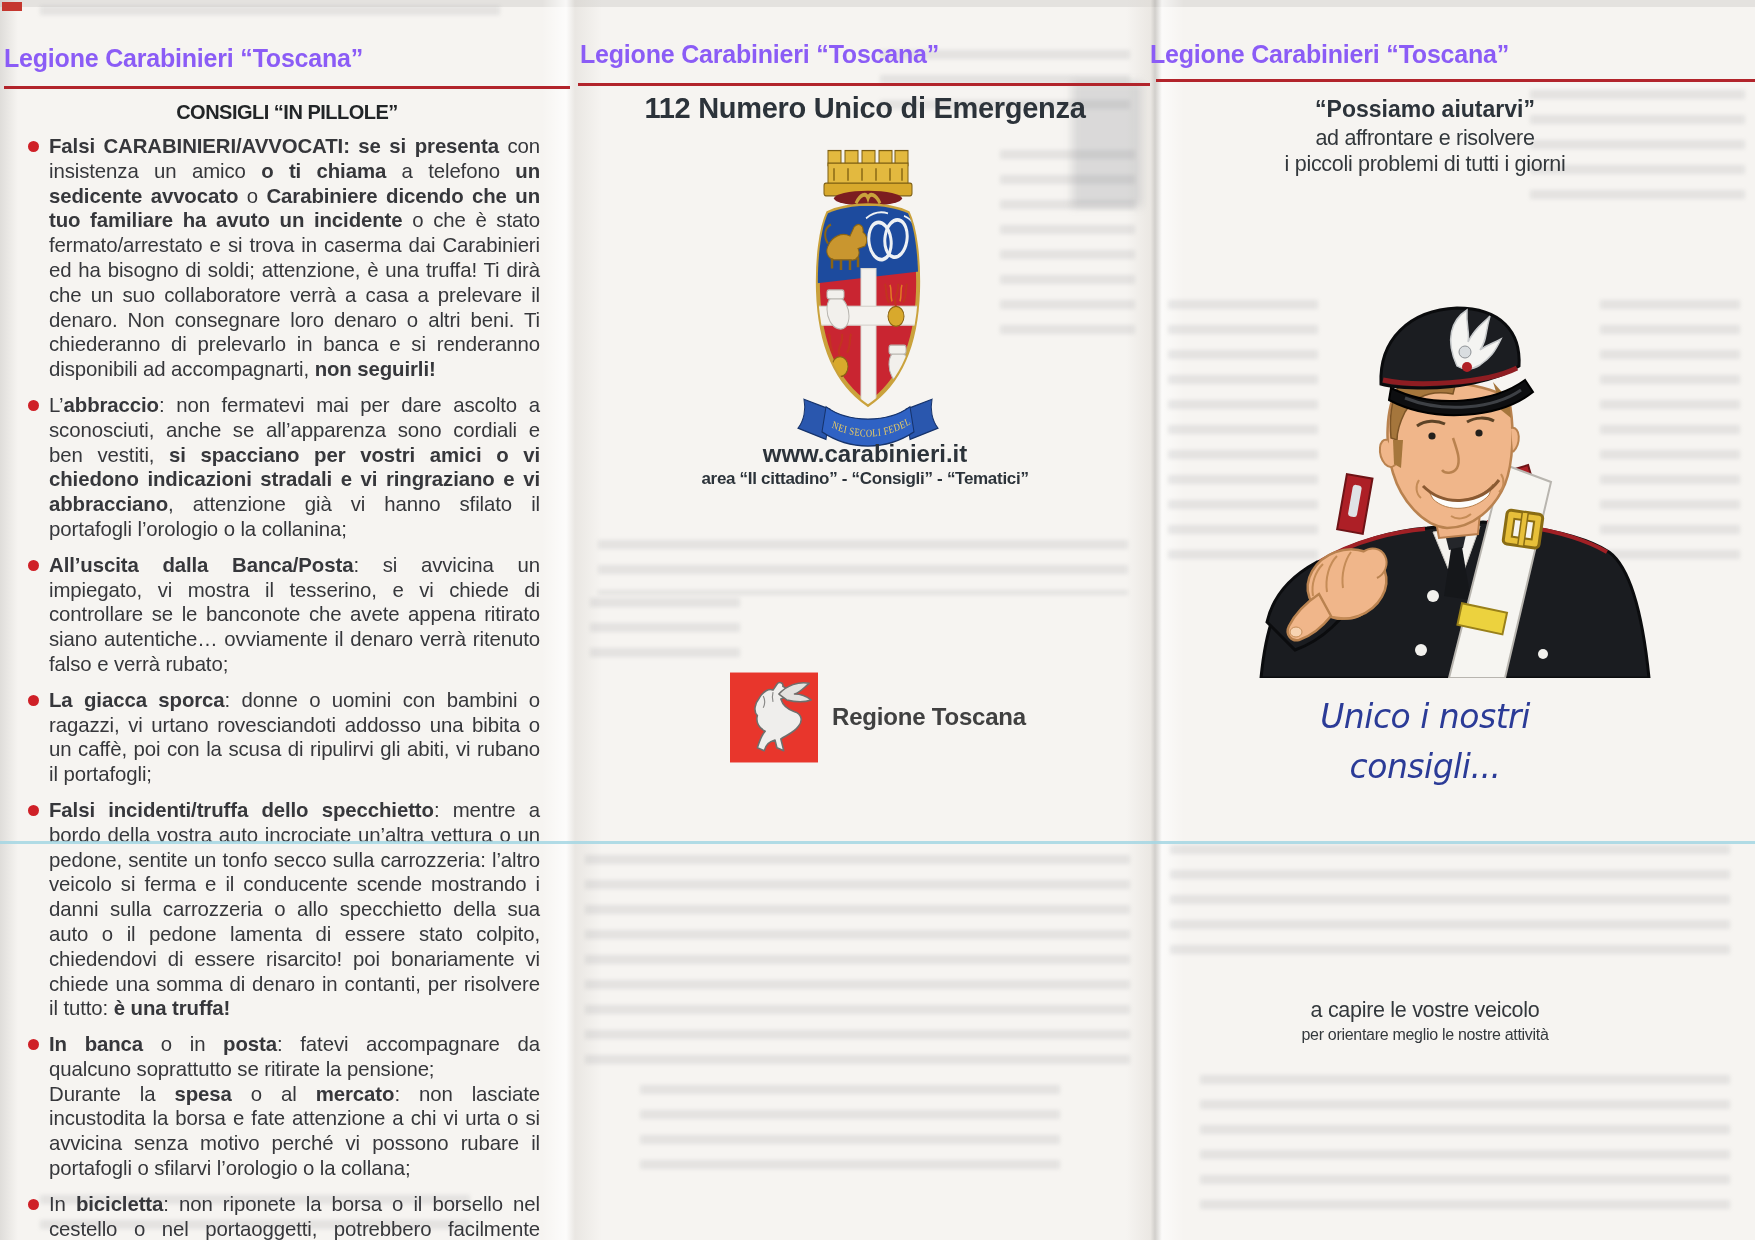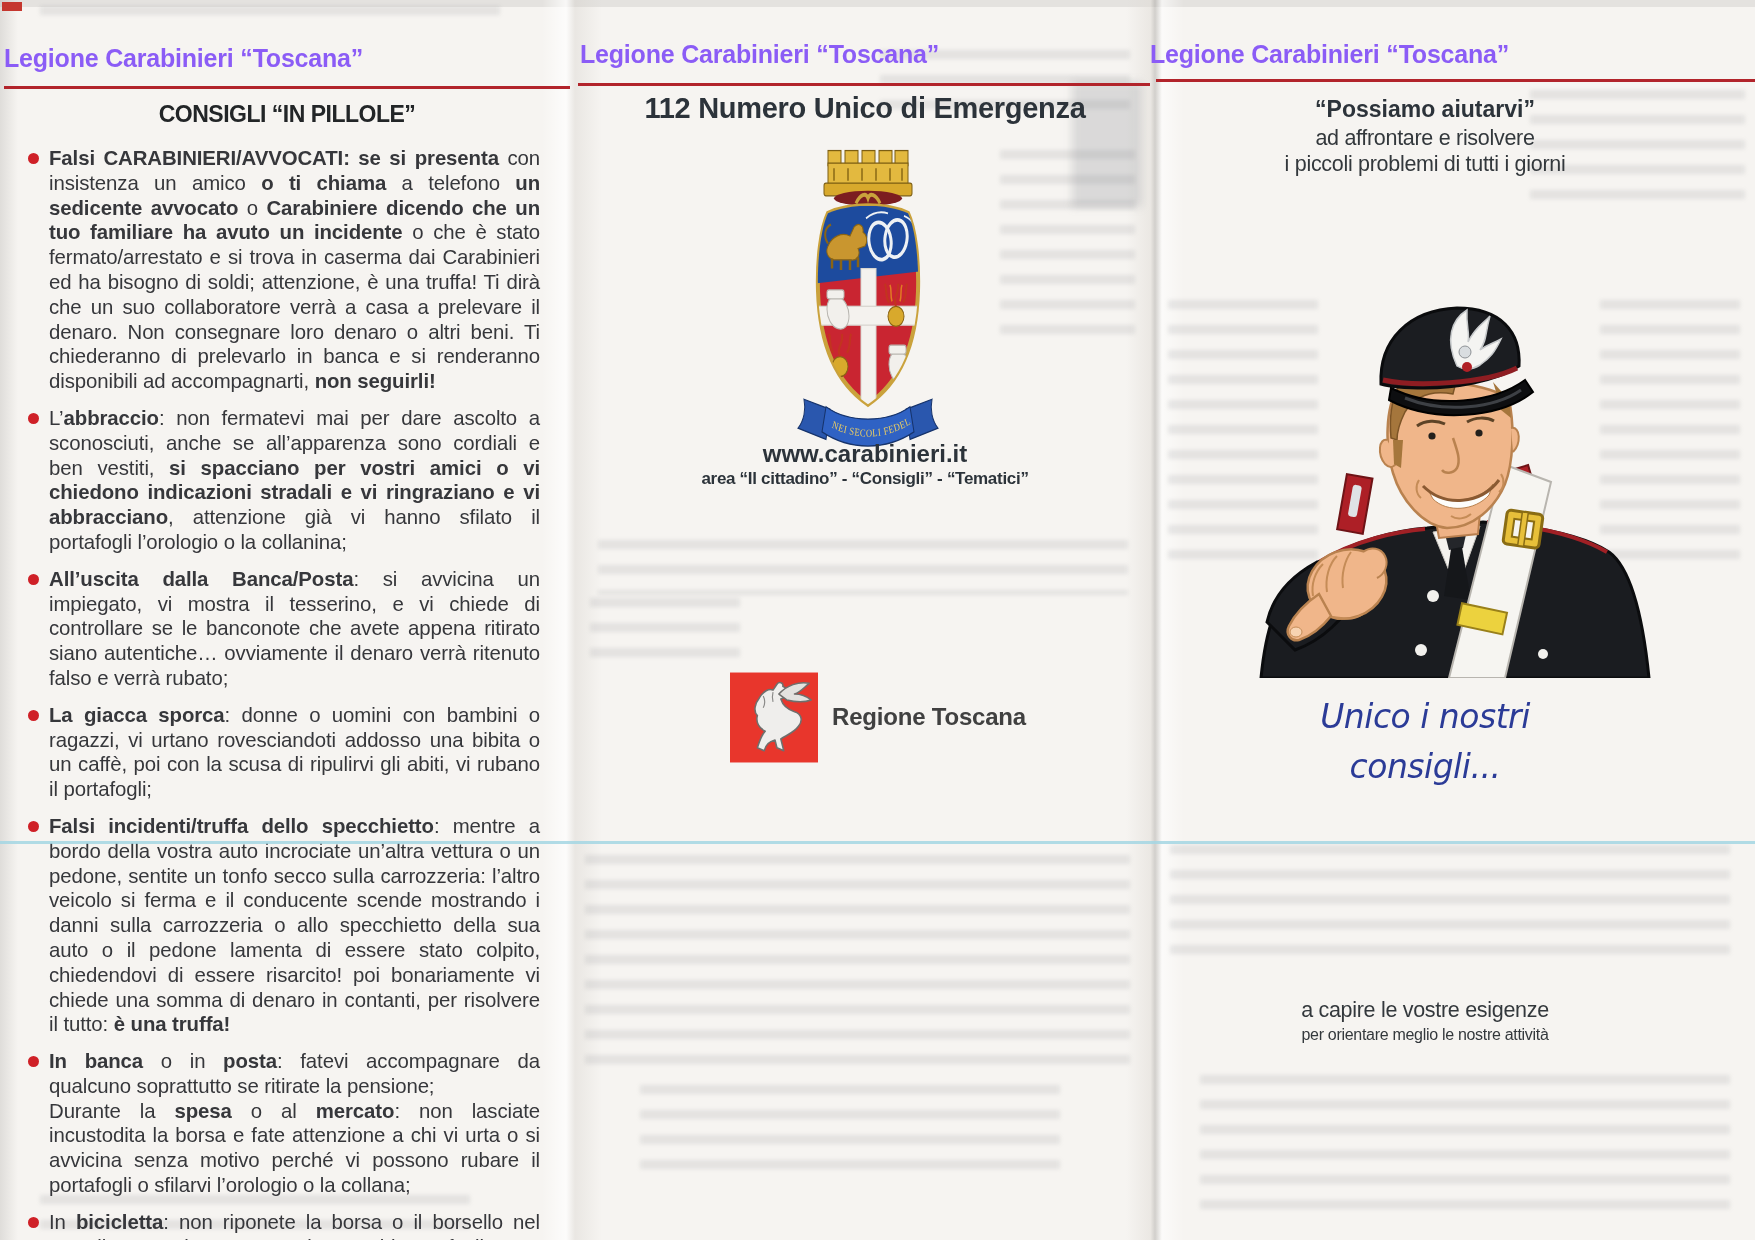--- a/index.html
+++ b/index.html
@@ -8,21 +8,21 @@
   .abs{position:absolute;}
   
   .panel-header{position:absolute;font-weight:700;font-size:25px;letter-spacing:-.2px;
         color:#8b5cf6;text-align:left;white-space:nowrap;}
   .red-rule{position:absolute;height:3px;background:#b2242b;}
   .big-title{position:absolute;font-weight:700;text-align:center;color:#26282b;white-space:nowrap;}
   
   .advice{position:absolute;left:26px;top:134px;width:514px;color:#36373b;
         font-size:20.4px;line-height:24.8px;letter-spacing:-.1px;}
   .advice ul{list-style:none;margin:0;padding:0;}
-  .advice li{position:relative;padding-left:23px;margin:12px 0 11px 0;text-align:justify;}
+  .advice li{position:relative;padding-left:23px;margin:0 0 11px 0;text-align:justify;}
   .advice .dot{position:absolute;left:2px;top:7px;width:11px;height:11px;border-radius:50%;background:#cf2027;}
   .b{font-weight:700;}
   
   .mid-text{position:absolute;text-align:center;color:#2c333a;font-weight:700;white-space:nowrap;}
   
   .rt-sub{position:absolute;text-align:center;color:#33383c;white-space:nowrap;}
   .slogan{position:absolute;text-align:center;color:#2b3b97;font-style:italic;
         font-family:"DejaVu Sans",sans-serif;font-size:33px;letter-spacing:-0.5px;white-space:nowrap;}
   
   .bleed{position:absolute;pointer-events:none;filter:blur(2px);
@@ -56,21 +56,21 @@
   <div class="bleed" style="left:1168px;top:300px;width:150px;height:270px;"></div>
   <div class="bleed" style="left:1600px;top:300px;width:140px;height:260px;"></div>
   <div class="bleed" style="left:1170px;top:845px;width:560px;height:120px;"></div>
   <div class="bleed" style="left:1530px;top:90px;width:215px;height:120px;"></div>
   <div class="bleed" style="left:640px;top:1085px;width:420px;height:100px;"></div>
   <div class="bleed" style="left:1200px;top:1075px;width:530px;height:150px;"></div>
   <div class="bleed" style="left:40px;top:1195px;width:430px;height:35px;"></div>
 
   <div class="panel-header" style="left:4px;top:44px;width:566px;">Legione Carabinieri “Toscana”</div>
   <div class="red-rule" style="left:4px;top:86px;width:566px;"></div>
-  <div class="big-title" style="left:4px;top:101px;width:566px;font-size:23px;letter-spacing:-.5px;color:#222527;">CONSIGLI “IN PILLOLE”</div>
+  <div class="big-title" style="left:4px;top:101px;width:566px;font-size:20px;letter-spacing:-.5px;color:#222527;">CONSIGLI “IN PILLOLE”</div>
 
   <div class="advice">
     <ul>
         <li><span class="dot"></span><span class="b">Falsi CARABINIERI/AVVOCATI: se si presenta</span><span> con insistenza un amico </span><span class="b">o ti chiama</span><span> a telefono </span><span class="b">un sedicente avvocato</span><span> o </span><span class="b">Carabiniere dicendo che un tuo familiare ha avuto un incidente</span><span> o che è stato fermato/arrestato e si trova in caserma dai Carabinieri ed ha bisogno di soldi; attenzione, è una truffa! Ti dirà che un suo collaboratore verrà a casa a prelevare il denaro. Non consegnare loro denaro o altri beni. Ti chiederanno di prelevarlo in banca e si renderanno disponibili ad accompagnarti, </span><span class="b">non seguirli!</span></li>
         <li><span class="dot"></span><span>L’</span><span class="b">abbraccio</span><span>: non fermatevi mai per dare ascolto a sconosciuti, anche se all’apparenza sono cordiali e ben vestiti, </span><span class="b">si spacciano per vostri amici o vi chiedono indicazioni stradali e vi ringraziano e vi abbracciano</span><span>, attenzione già vi hanno sfilato il portafogli l’orologio o la collanina;</span></li>
         <li><span class="dot"></span><span class="b">All’uscita dalla Banca/Posta</span><span>: si avvicina un impiegato, vi mostra il tesserino, e vi chiede di controllare se le banconote che avete appena ritirato siano autentiche… ovviamente il denaro verrà ritenuto falso e verrà rubato;</span></li>
         <li><span class="dot"></span><span class="b">La giacca sporca</span><span>: donne o uomini con bambini o ragazzi, vi urtano rovesciandoti addosso una bibita o un caffè, poi con la scusa di ripulirvi gli abiti, vi rubano il portafogli;</span></li>
         <li><span class="dot"></span><span class="b">Falsi incidenti/truffa dello specchietto</span><span>: mentre a bordo della vostra auto incrociate un’altra vettura o un pedone, sentite un tonfo secco sulla carrozzeria: l’altro veicolo si ferma e il conducente scende mostrando i danni sulla carrozzeria o allo specchietto della sua auto o il pedone lamenta di essere stato colpito, chiedendovi di essere risarcito! poi bonariamente vi chiede una somma di denaro in contanti, per risolvere il tutto: </span><span class="b">è una truffa!</span></li>
         <li><span class="dot"></span><span class="b">In banca</span><span> o in </span><span class="b">posta</span><span>: fatevi accompagnare da qualcuno soprattutto se ritirate la pensione;</span><br><span>Durante la </span><span class="b">spesa</span><span> o al </span><span class="b">mercato</span><span>: non lasciate incustodita la borsa e fate attenzione a chi vi urta o si avvicina senza motivo perché vi possono rubare il portafogli o sfilarvi l’orologio o la collana;</span></li>
         <li><span class="dot"></span><span>In </span><span class="b">bicicletta</span><span>: non riponete la borsa o il borsello nel cestello o nel portaoggetti, potrebbero facilmente sottrarvelo.</span></li>
@@ -244,16 +244,16 @@
       <path d="M120,318 C126,326 136,330 146,330 C154,332 162,330 168,326" stroke="#c58c57" stroke-width="2" fill="none"></path>
       <path d="M124,306 C112,314 100,326 94,338 C90,346 96,354 104,352 C116,348 128,338 136,328 Z" fill="#f0b68a" stroke="#b9824f" stroke-width="2.5"></path>
       <ellipse cx="101" cy="344" rx="6" ry="5" fill="#f7d3b2" stroke="#c58c57" stroke-width="1"></ellipse>
       <path d="M168,264 C176,258 186,260 190,268 C194,276 190,286 182,290" fill="#f0b68a" stroke="#b9824f" stroke-width="2"></path>
     </g>
   </svg>
 
   <div class="slogan" style="left:1150px;top:697px;width:550px;">Unico i nostri</div>
   <div class="slogan" style="left:1150px;top:747px;width:550px;">consigli...</div>
 
-  <div class="rt-sub" style="left:1150px;top:998px;width:550px;font-size:21.5px;letter-spacing:-.3px;">a capire le vostre esigenze</div>
+  <div class="rt-sub" style="left:1150px;top:998px;width:550px;font-size:21.5px;letter-spacing:-.3px;">a capire le vostre veicolo</div>
   <div class="rt-sub" style="left:1150px;top:1026px;width:550px;font-size:16px;letter-spacing:-.3px;">per orientare meglio le nostre attività</div>
 
 </div>
 
 </body></html>

